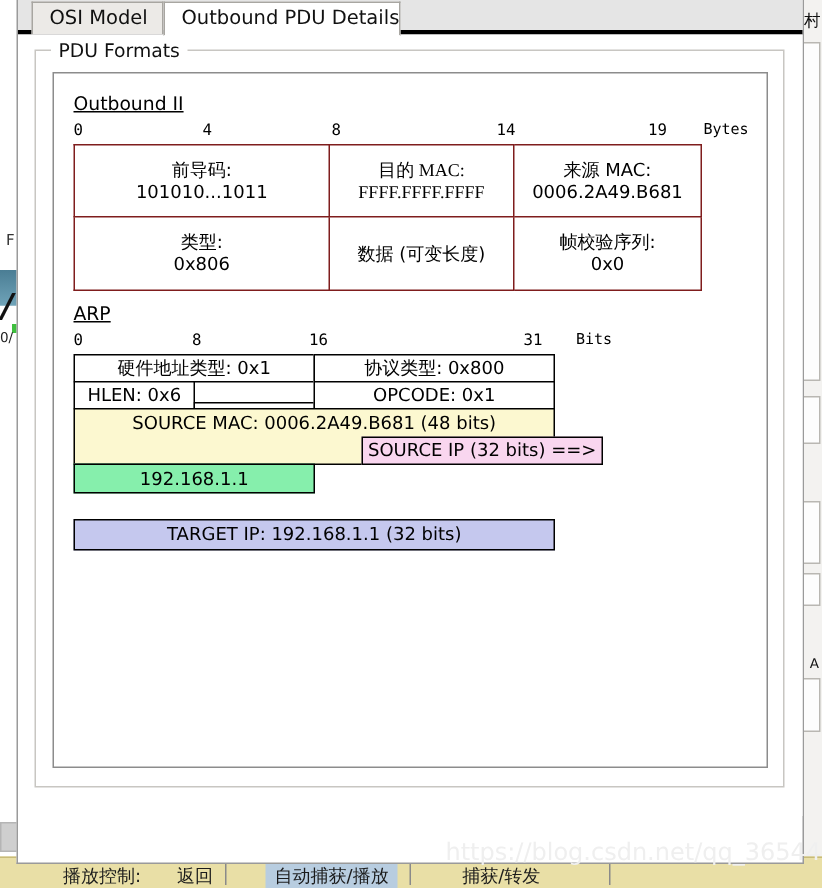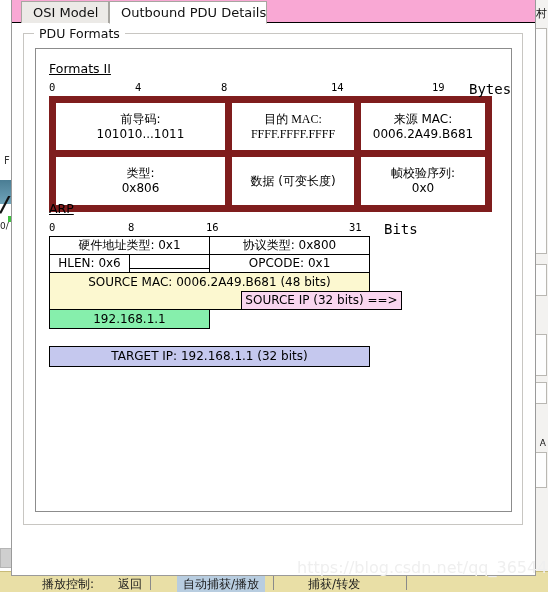--- a/index.html
+++ b/index.html
@@ -172,22 +172,22 @@
     cursor: pointer;
     border: none;
     padding: 0;
     font-family: "DejaVu Sans", sans-serif;
   }
 
   
   .tabstrip {
     position: relative;
     height: 23px;
-    background: #f9a8d4;
-    border-bottom: 1px solid #000000;
+    background: #e5e5e5;
+    border-bottom: 3px solid #000000;
     padding-left: 9px;
     box-sizing: border-box;
   }
   .tab {
     position: absolute;
     top: 1px;
     height: 22px;
     line-height: 22px;
     padding: 0 11px;
     font-size: 13px;
@@ -259,29 +259,29 @@
   .ruler span {
     position: absolute;
     top: 0;
     white-space: nowrap;
   }
   .ruler-unit {
     position: absolute;
     top: 0;
     white-space: nowrap;
     font-family: "DejaVu Sans Mono", "Liberation Mono", monospace;
-    font-size: 14px;
+    font-size: 10px;
   }
 
   table.pdu {
     border-collapse: collapse;
     table-layout: fixed;
   }
   table.pdu td {
-    border: 7px solid #7f1d1d;
+    border: 1px solid #7f1d1d;
     text-align: center;
     vertical-align: middle;
     font-size: 12px;
     color: #000;
     padding: 2px 3px;
     line-height: 1.25;
     font-family: "DejaVu Sans", "Liberation Sans", sans-serif;
   }
 
   
@@ -356,21 +356,21 @@
     <div class="tab active" style="left:97px; width:158px;">Outbound PDU Details</div>
   </div>
 
   <div class="content">
     <div class="groupbox">
       <div class="groupbox-title">PDU Formats</div>
 
       <div class="inner-panel">
 
         <div class="proto" style="left:13px; top:12px; width:450px;">
-          <div class="proto-title">Formats II</div>
+          <div class="proto-title">Outbound II</div>
 
           <div class="ruler" style="width:400px;">
             <span style="left:0px;">0</span>
             <span style="left:86px;">4</span>
             <span style="left:172px;">8</span>
             <span style="left:282px;">14</span>
             <span style="left:383px;">19</span>
             <span class="ruler-unit" style="left:420px;">Bytes</span>
           </div>
 

